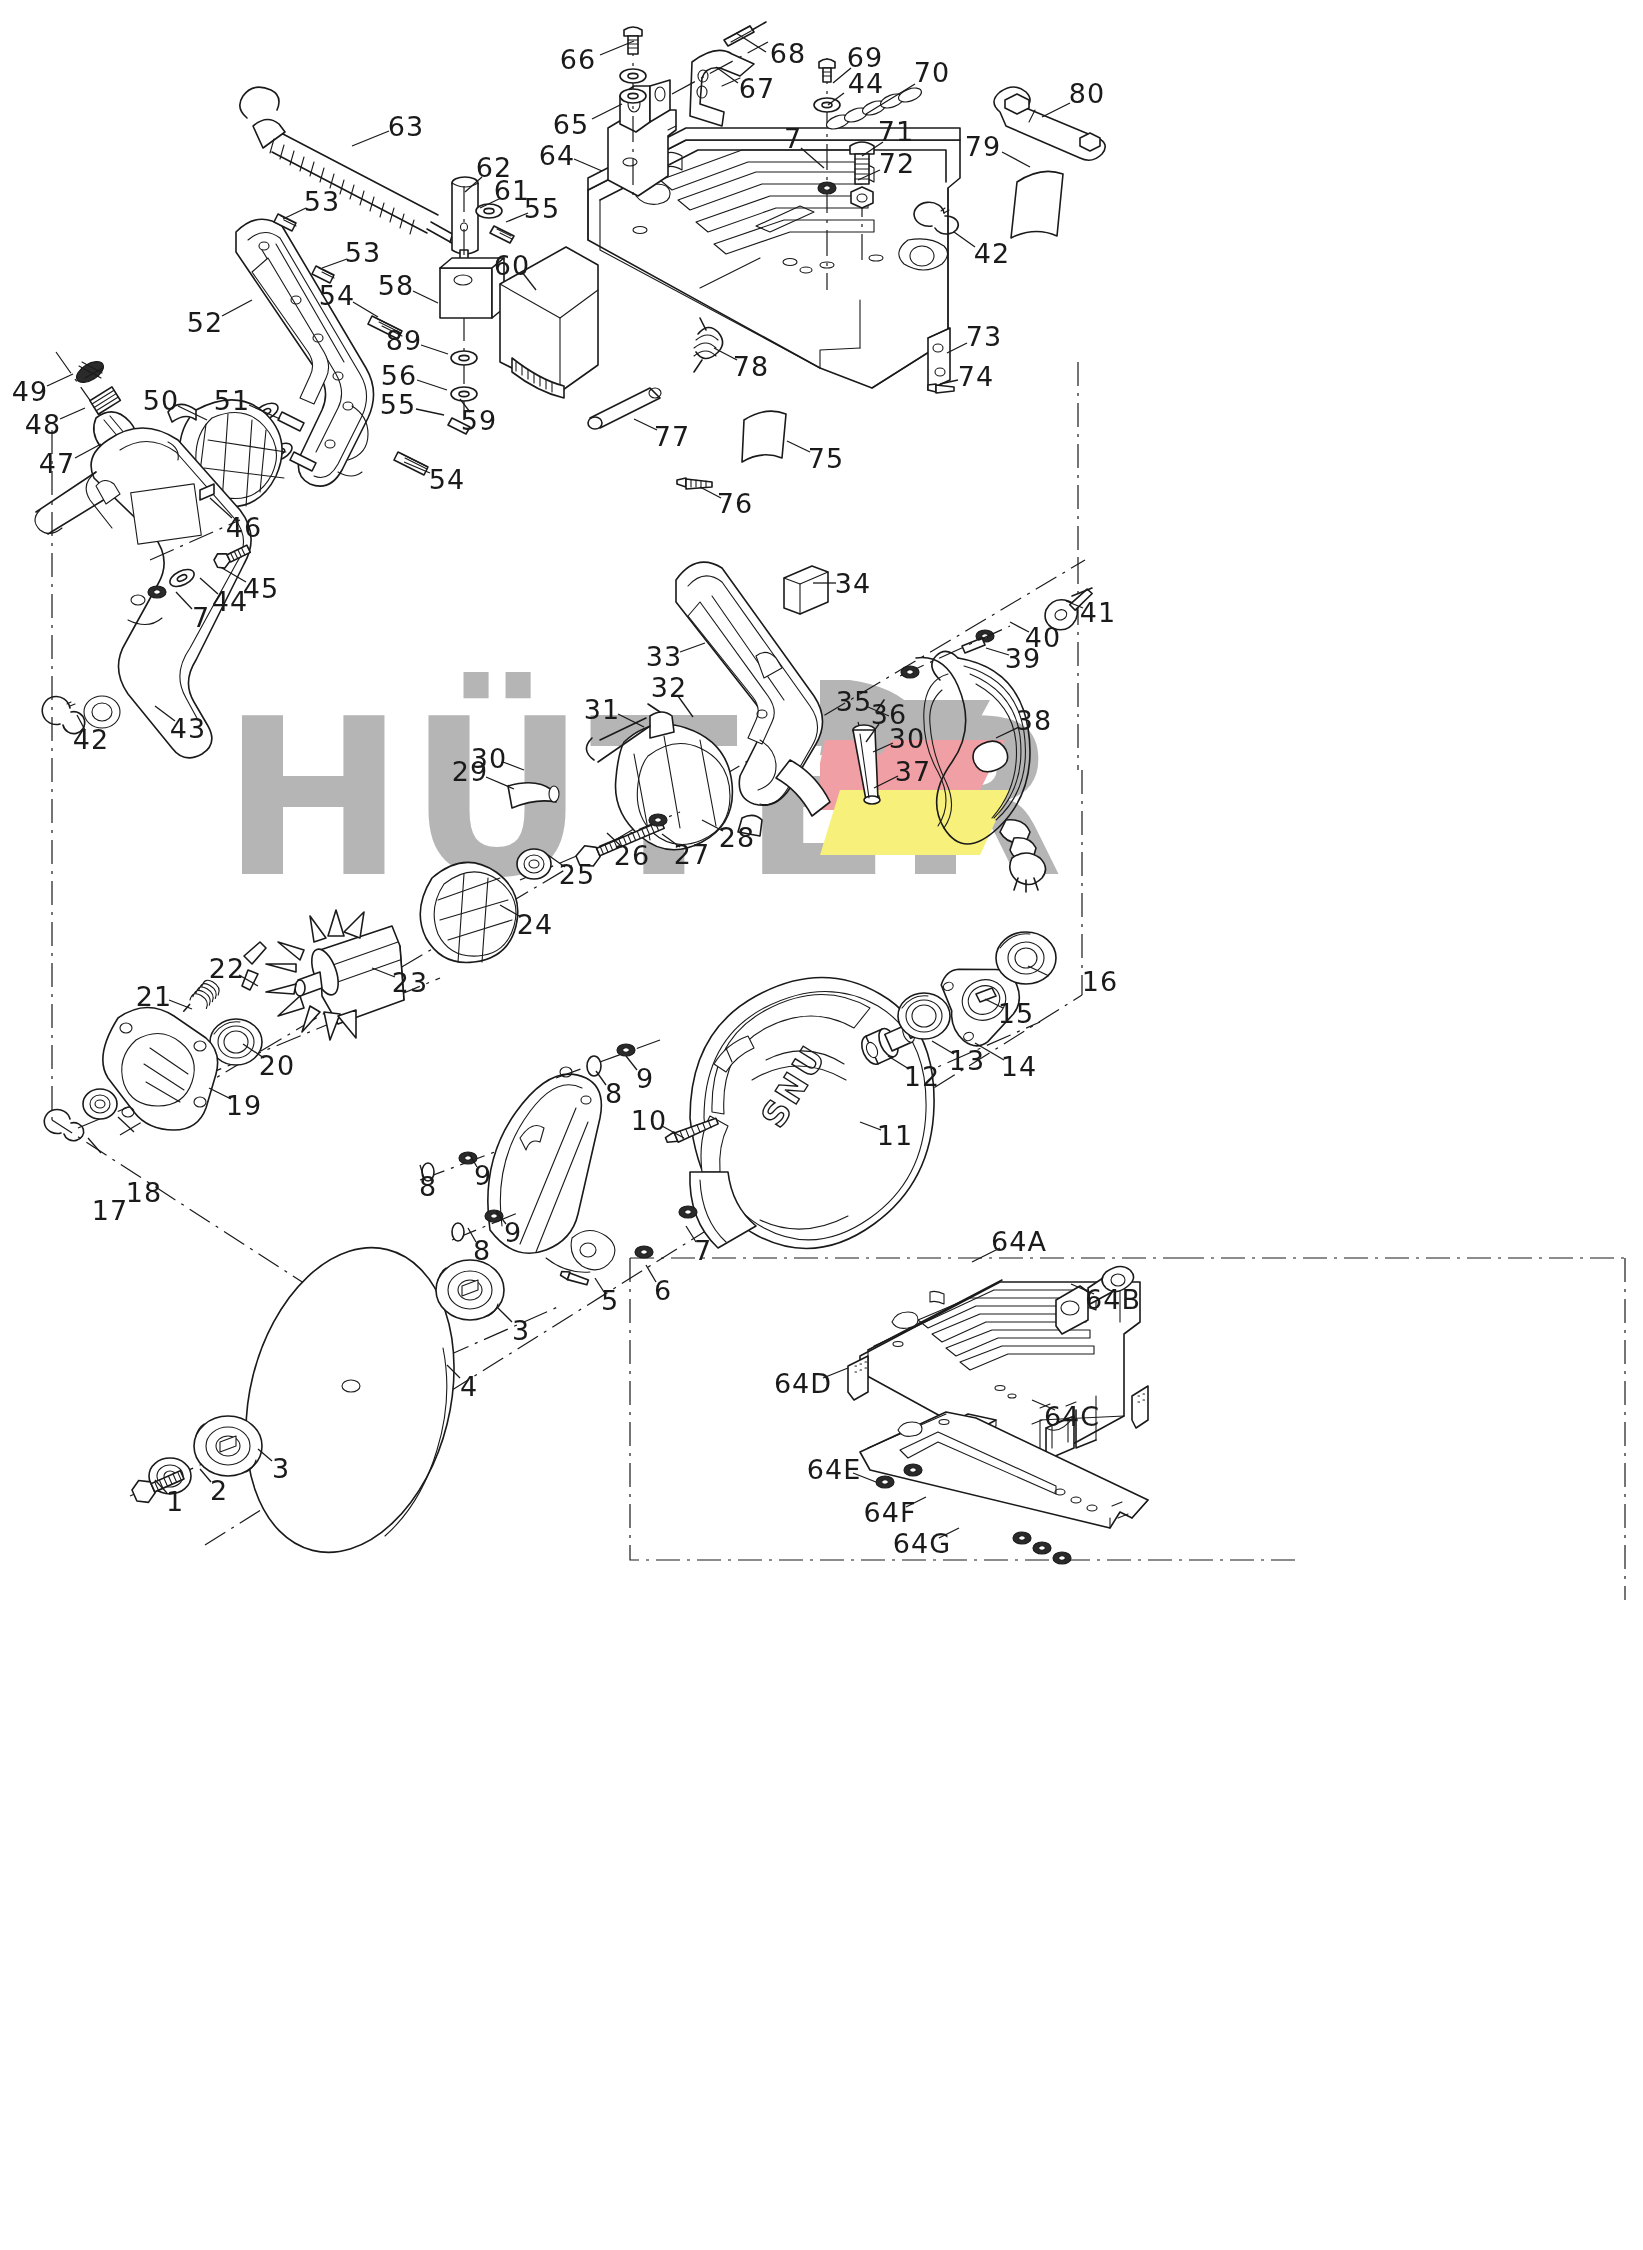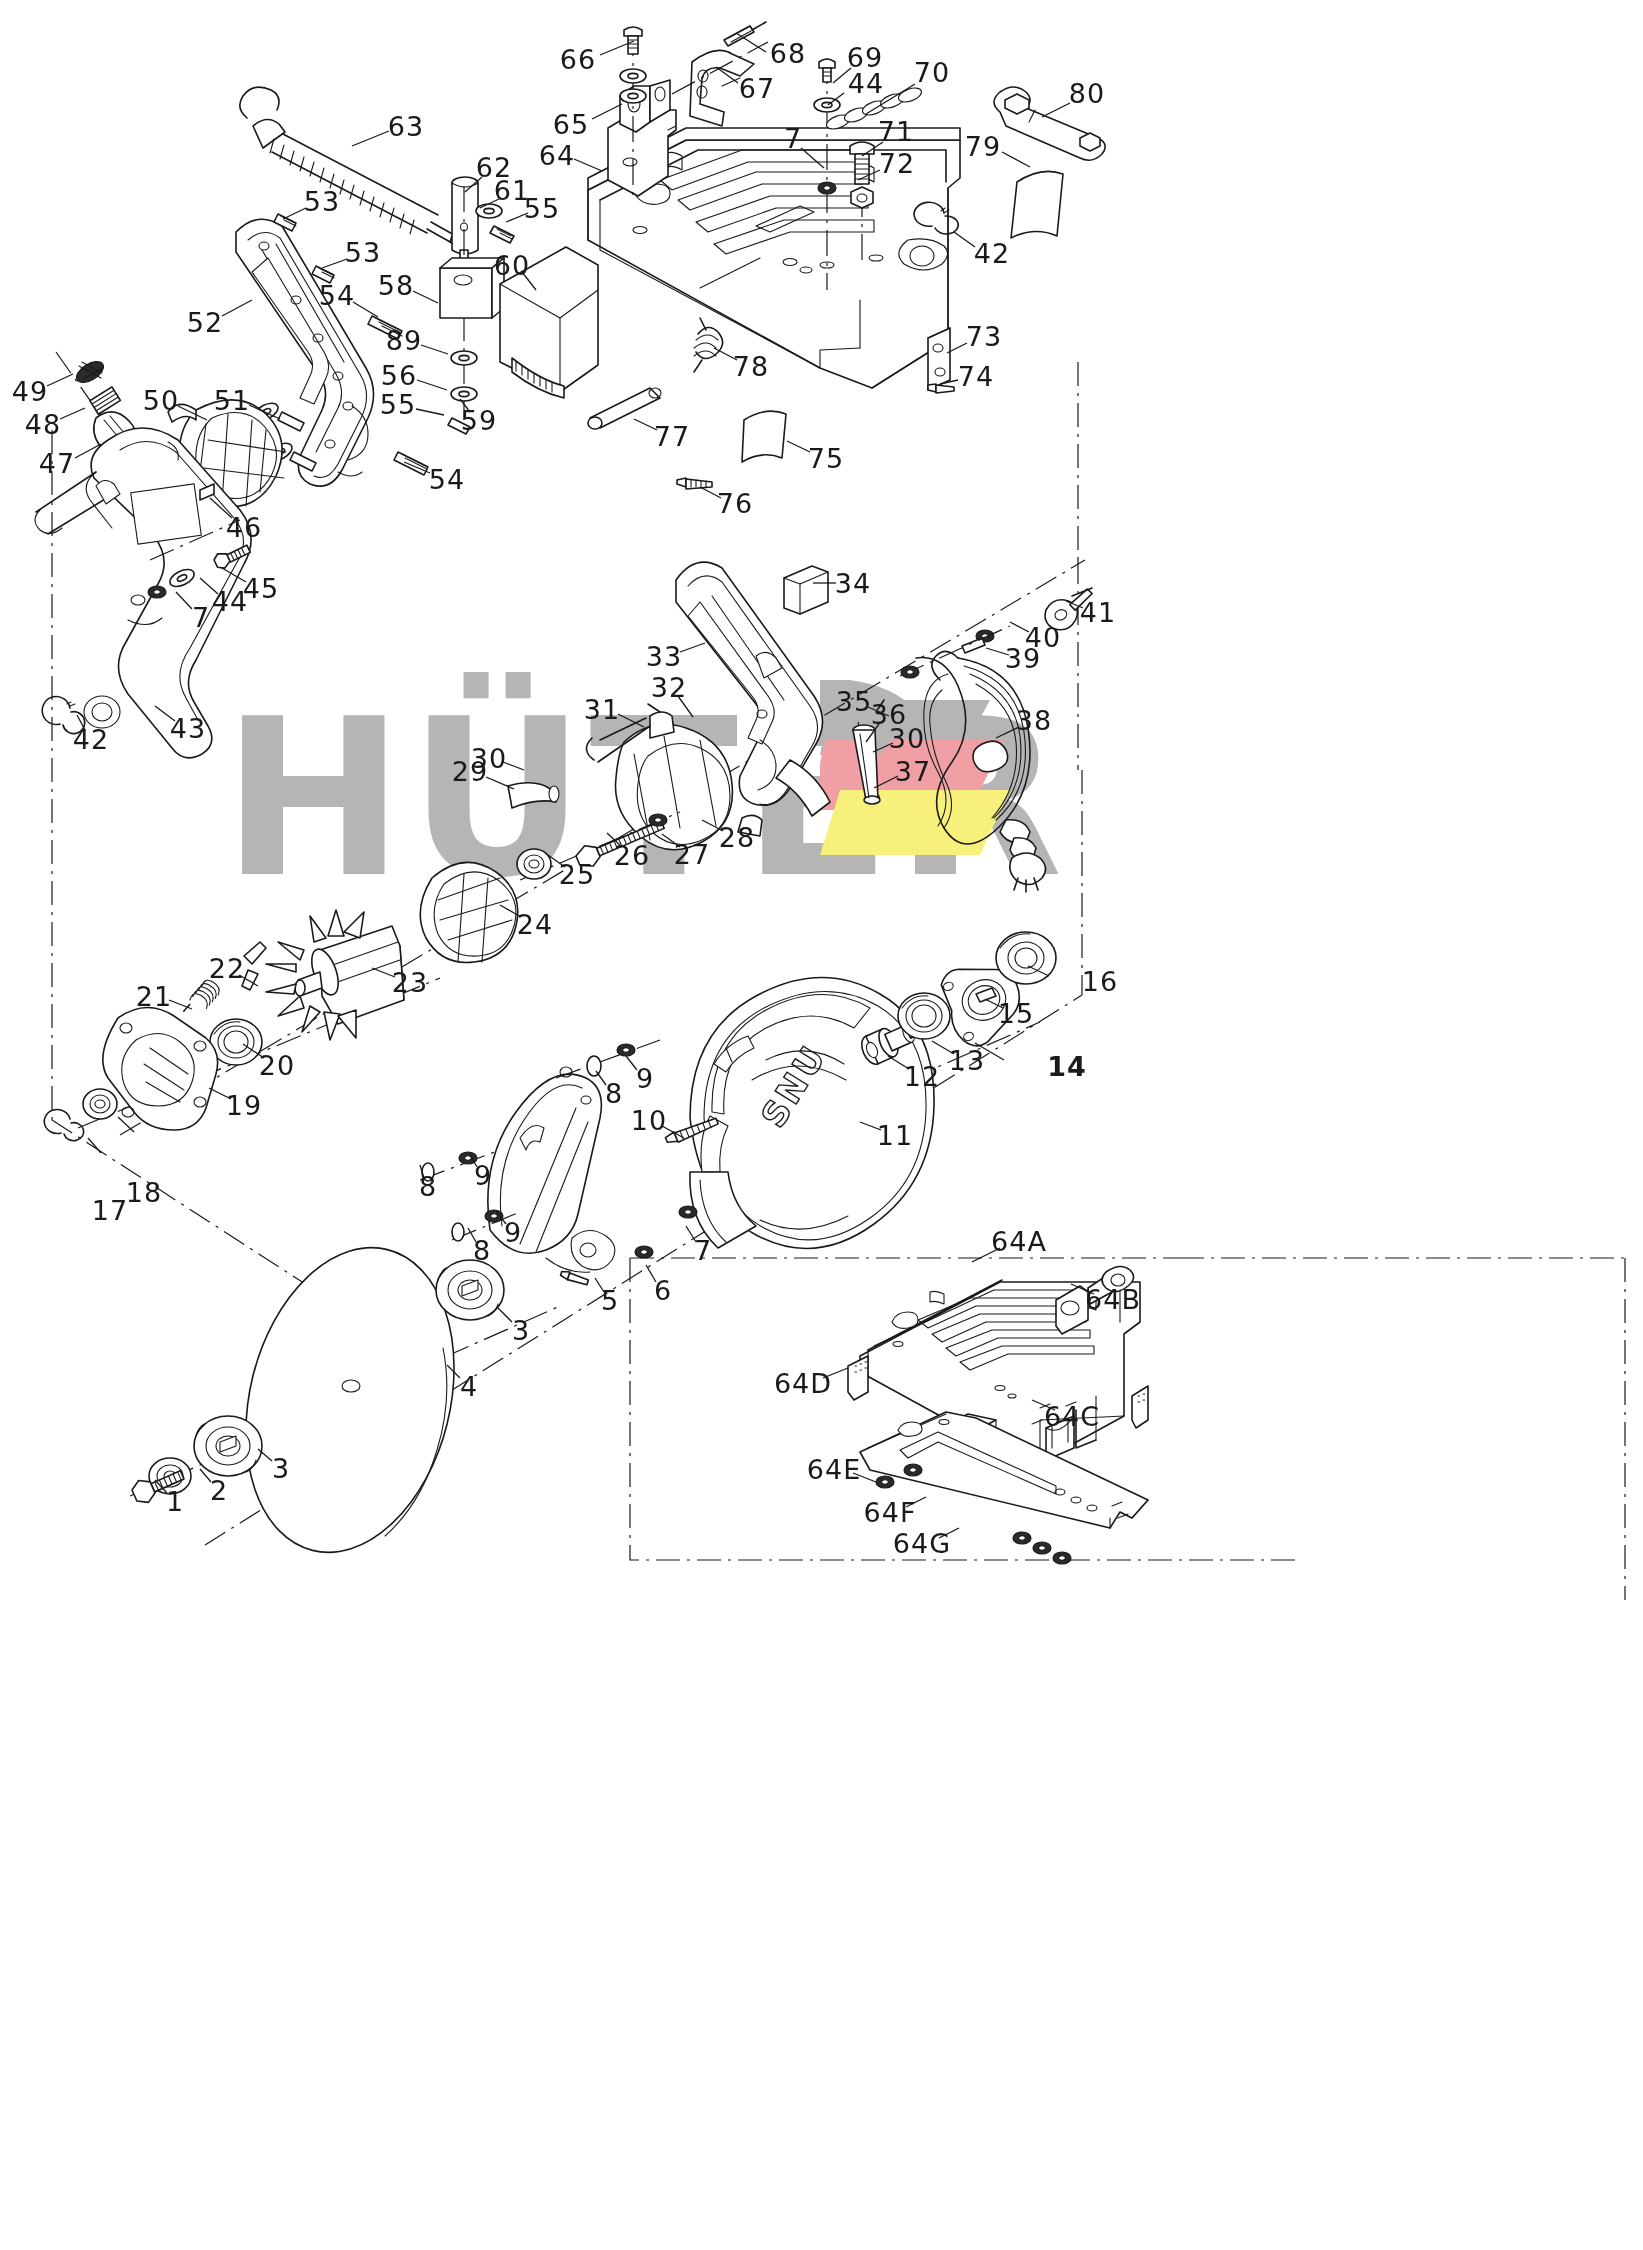--- a/index.html
+++ b/index.html
@@ -877,21 +877,21 @@
       <div class="label" style="left: 535px; top: 924px;">24</div>
       <div class="label" style="left: 410px; top: 982px;">23</div>
       <div class="label" style="left: 227px; top: 968px;">22</div>
       <div class="label" style="left: 154px; top: 996px;">21</div>
       <div class="label" style="left: 277px; top: 1065px;">20</div>
       <div class="label" style="left: 244px; top: 1105px;">19</div>
       <div class="label" style="left: 144px; top: 1192px;">18</div>
       <div class="label" style="left: 110px; top: 1210px;">17</div>
       <div class="label" style="left: 1064px; top: 981px; margin-left: 36px;">16</div>
       <div class="label" style="left: 1016px; top: 1013px;">15</div>
-      <div class="label" style="left: 1067px; top: 1066px; font-weight: bold;">14</div>
+      <div class="label" style="left: 1019px; top: 1066px;">14</div>
       <div class="label" style="left: 967px; top: 1060px;">13</div>
       <div class="label" style="left: 922px; top: 1076px;">12</div>
       <div class="label" style="left: 895px; top: 1135px;">11</div>
       <div class="label" style="left: 649px; top: 1120px;">10</div>
       <div class="label" style="left: 645px; top: 1078px;">9</div>
       <div class="label" style="left: 614px; top: 1093px;">8</div>
       <div class="label" style="left: 483px; top: 1175px;">9</div>
       <div class="label" style="left: 428px; top: 1186px;">8</div>
       <div class="label" style="left: 513px; top: 1232px;">9</div>
       <div class="label" style="left: 482px; top: 1250px;">8</div>

